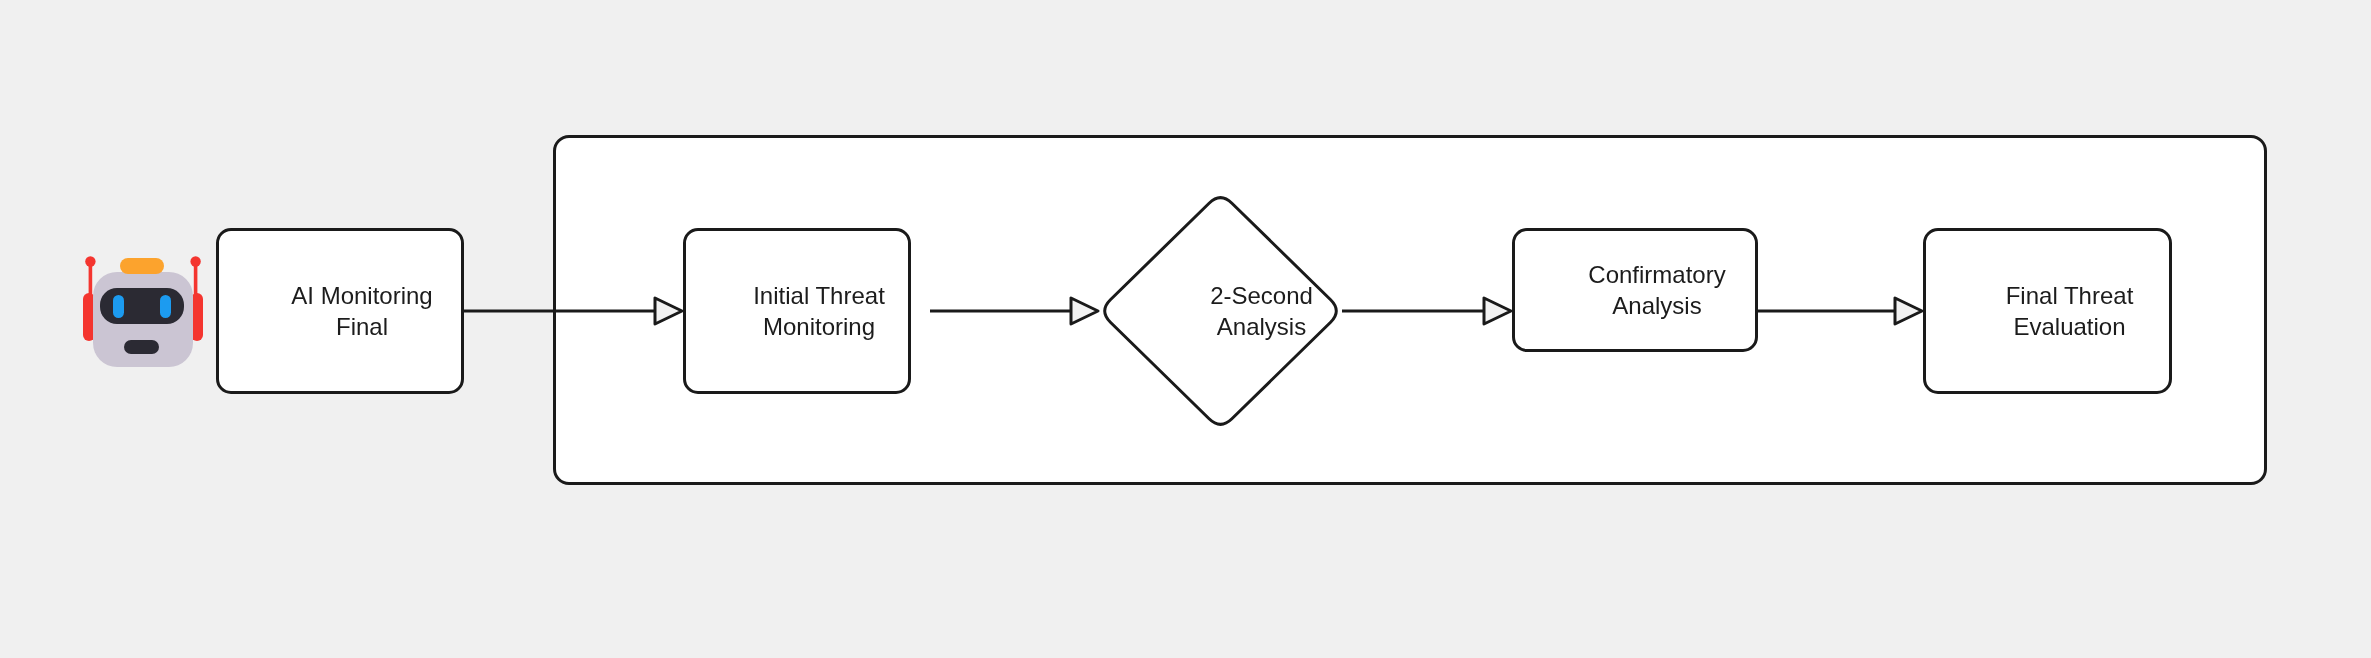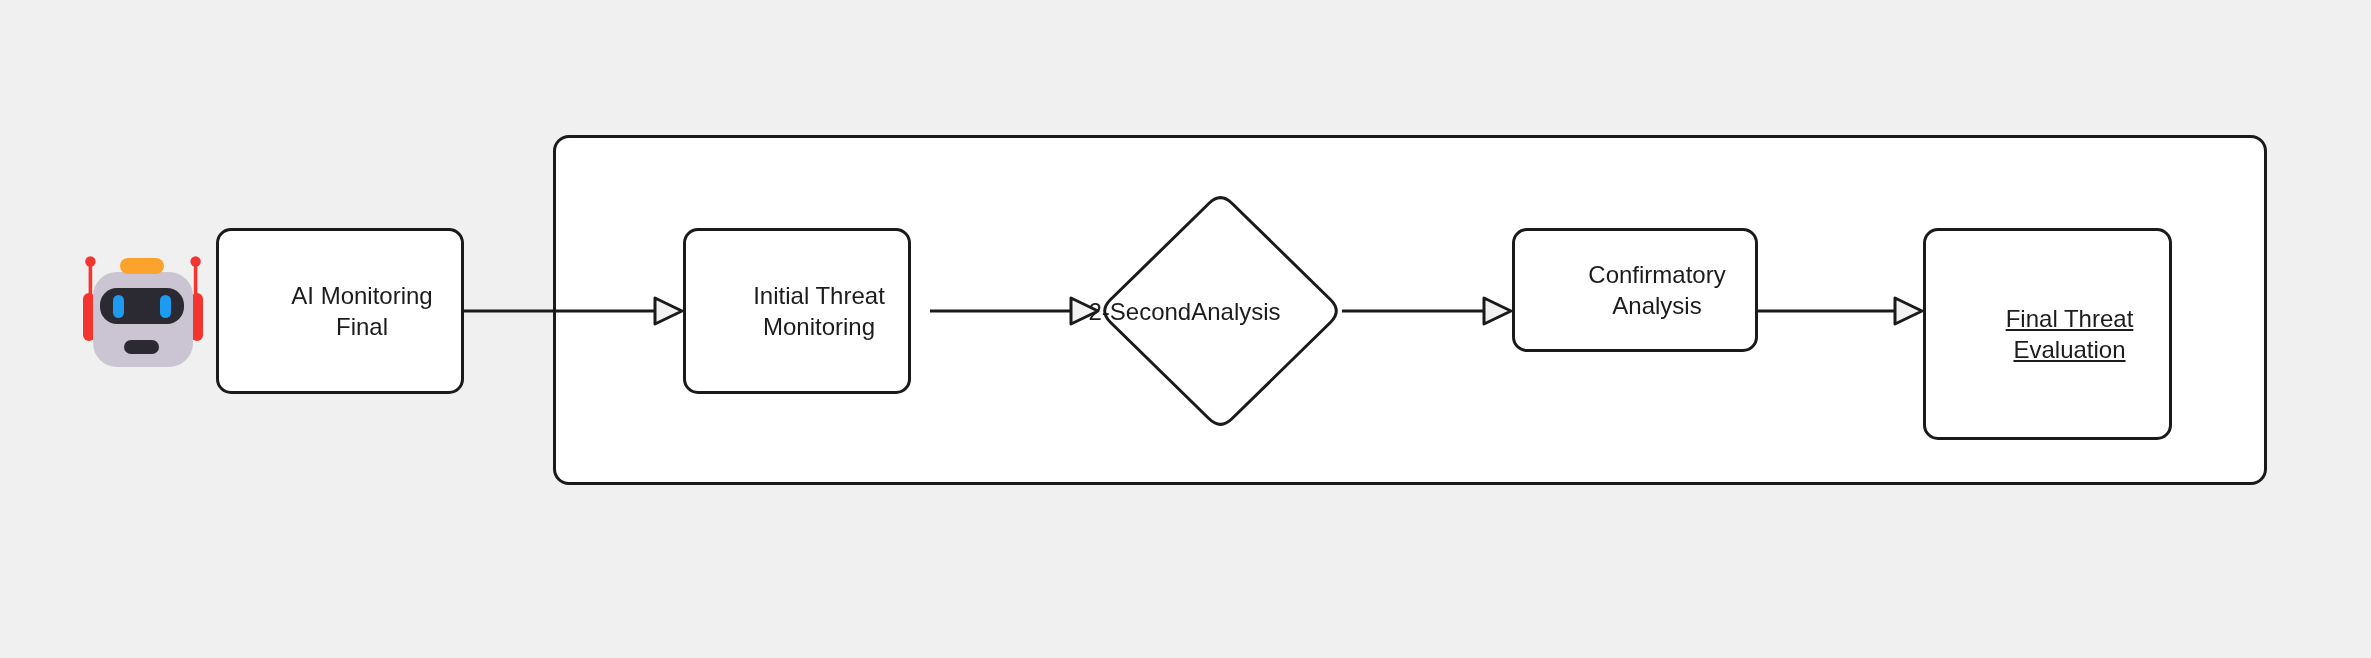--- a/index.html
+++ b/index.html
@@ -48,29 +48,29 @@
     text-align: center;
     font-size: 24px;
     line-height: 31px;
     color: #1c1c1c;
     z-index: 3;
     padding-left: 44px;
   }
   .node-ai        { left: 216px;  top: 228px; width: 248px; height: 166px; }
   .node-initial   { left: 683px;  top: 228px; width: 228px; height: 166px; }
   .node-confirm   { left: 1512px; top: 228px; width: 246px; height: 124px; }
-  .node-final     { left: 1923px; top: 228px; width: 249px; height: 212px; text-decoration: underline; }
+  .node-final     { left: 1923px; top: 228px; width: 249px; height: 166px; }
   .diamond-label {
     position: absolute;
-    left: 1084px;
+    left: 1161px;
     top: 279px;
     width: 201px;
     height: 64px;
     display: flex;
-    flex-direction: row;
+    flex-direction: column;
     align-items: center;
     justify-content: center;
     text-align: center;
     font-size: 24px;
     line-height: 31px;
     color: #1c1c1c;
     z-index: 4;
   }
   .robot {
     position: absolute;

